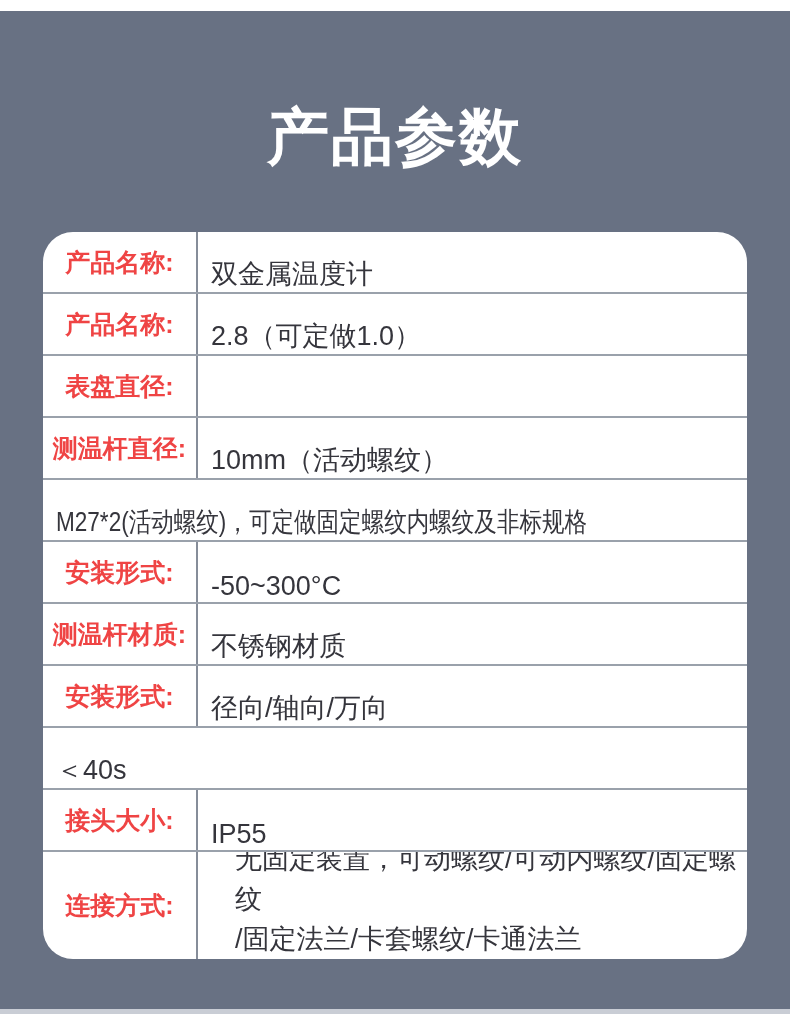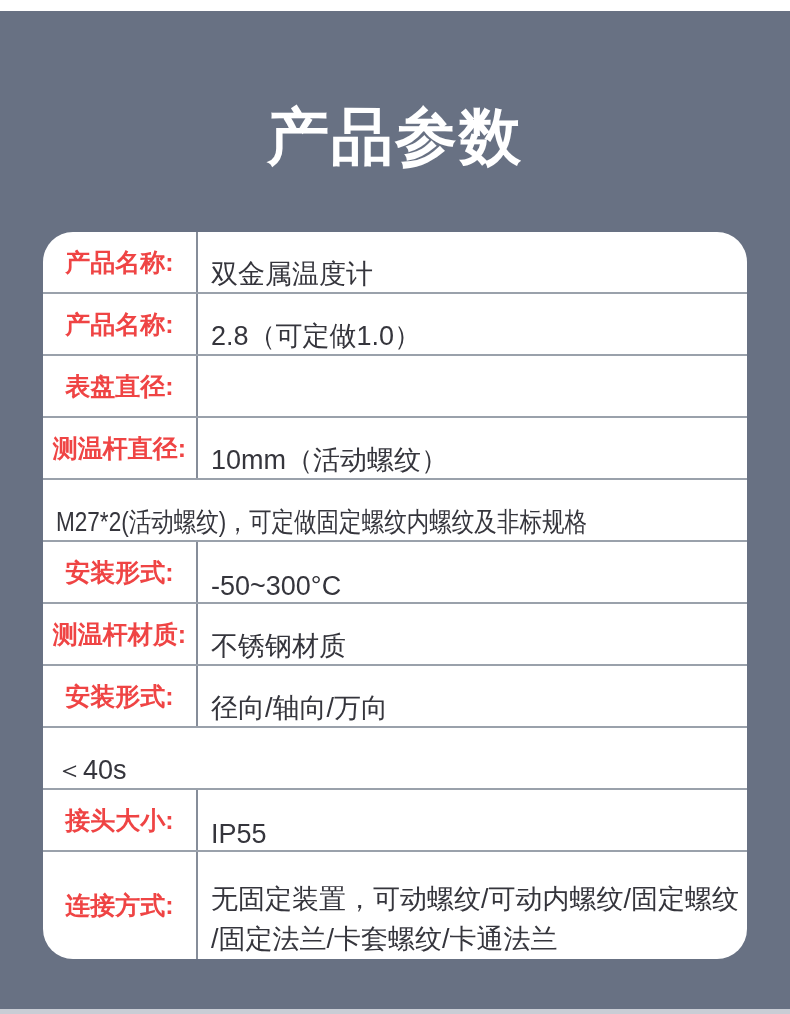--- a/index.html
+++ b/index.html
@@ -73,20 +73,21 @@
   .txt {
     display: inline-block;
     white-space: nowrap;
   }
   .cell-label .txt { transform-origin: center center; }
   .cell-value .txt { transform-origin: left center; }
   .txt.wrap {
     white-space: pre-line;
     word-break: break-all;
     line-height: 40px;
+    margin-left: 24px;
   }
 </style>
 </head>
 <body>
 
 <div class="page">
   <div class="strip-top"></div>
 
   <h1 class="page-title">产品参数</h1>
 

